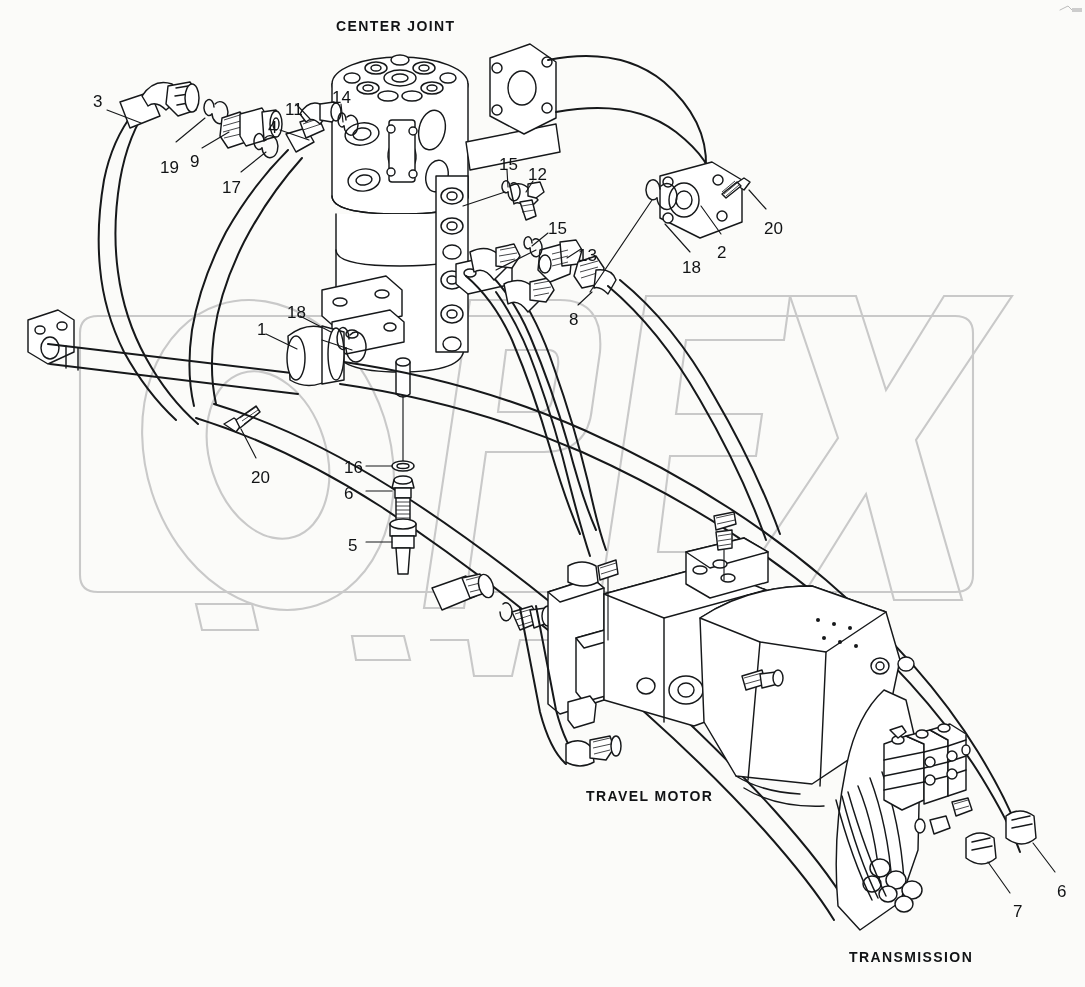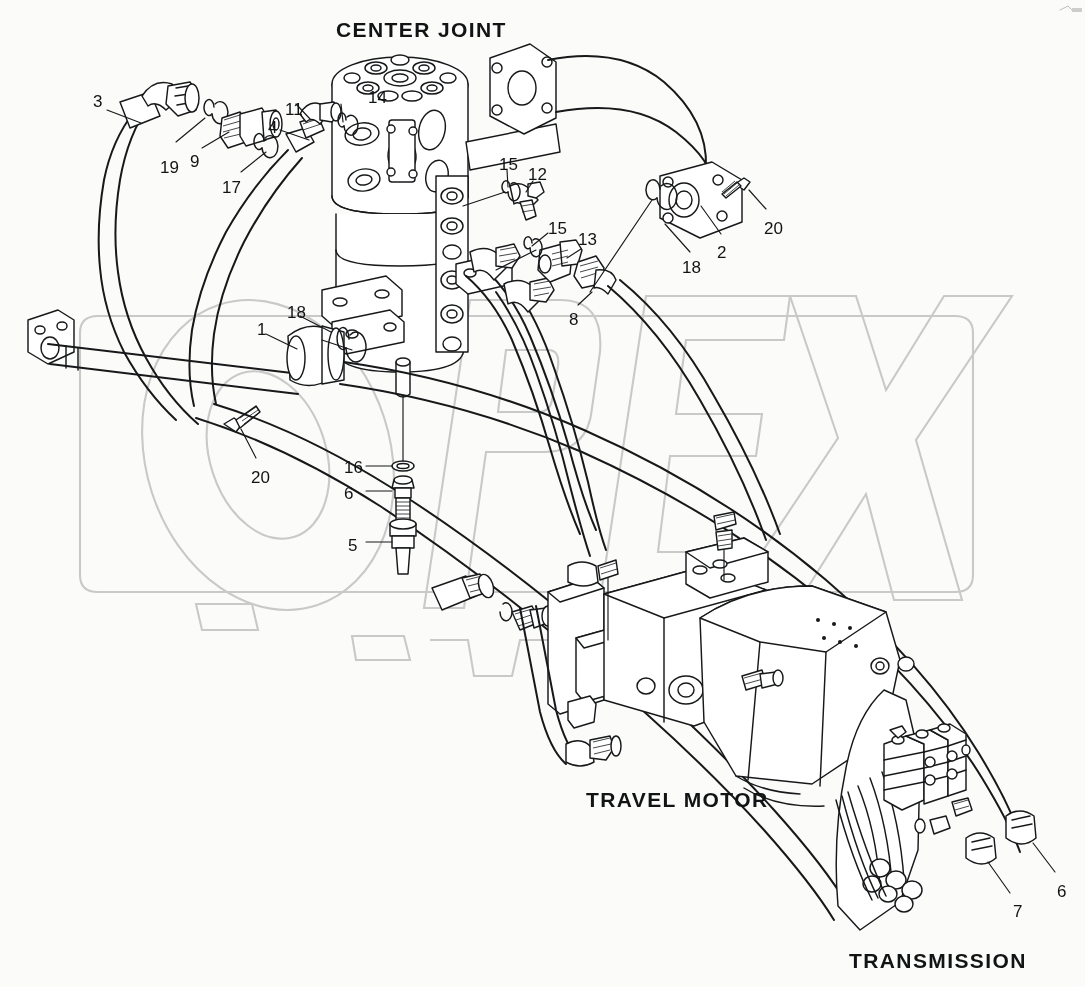--- a/index.html
+++ b/index.html
@@ -73,21 +73,21 @@
     stroke: none;
   }
   .hatch {
     fill: none;
     stroke: #16181a;
     stroke-width: 0.8;
   }
   .caption {
     position: absolute;
     font-family: "Liberation Sans", sans-serif;
-    font-size: 21px;
+    font-size: 14px;
     font-weight: 700;
     letter-spacing: 1.4px;
     color: #111315;
     white-space: nowrap;
   }
   .callout {
     position: absolute;
     font-family: "Liberation Sans", sans-serif;
     font-size: 17px;
     font-weight: 400;
@@ -518,27 +518,27 @@
   </svg>
 
   <div class="caption" style="left:336px; top:18px;">CENTER JOINT</div>
   <div class="caption" style="left:586px; top:788px;">TRAVEL MOTOR</div>
   <div class="caption" style="left:849px; top:949px;">TRANSMISSION</div>
 
   <div class="callout" style="left:93px;  top:92px;">3</div>
   <div class="callout" style="left:160px; top:146px;margin-top:12px;">19</div>
   <div class="callout" style="left:190px; top:152px;">9</div>
   <div class="callout" style="left:285px; top:100px;">11</div>
-  <div class="callout" style="left:332px; top:88px;padding-left:36px;">14</div>
+  <div class="callout" style="left:332px; top:88px;">14</div>
   <div class="callout" style="left:268px; top:118px;">4</div>
   <div class="callout" style="left:222px; top:178px;">17</div>
   <div class="callout" style="left:499px; top:155px;">15</div>
   <div class="callout" style="left:528px; top:165px;">12</div>
   <div class="callout" style="left:548px; top:219px;">15</div>
-  <div class="callout" style="left:578px; top:230px;">13</div>
+  <div class="callout" style="left:578px; top:246px;">13</div>
   <div class="callout" style="left:569px; top:310px;">8</div>
   <div class="callout" style="left:682px; top:258px;">18</div>
   <div class="callout" style="left:717px; top:243px;">2</div>
   <div class="callout" style="left:764px; top:219px;">20</div>
   <div class="callout" style="left:287px; top:303px;">18</div>
   <div class="callout" style="left:257px; top:320px;">1</div>
   <div class="callout" style="left:251px; top:468px;">20</div>
   <div class="callout" style="left:344px; top:458px;">16</div>
   <div class="callout" style="left:344px; top:484px;">6</div>
   <div class="callout" style="left:348px; top:536px;">5</div>

